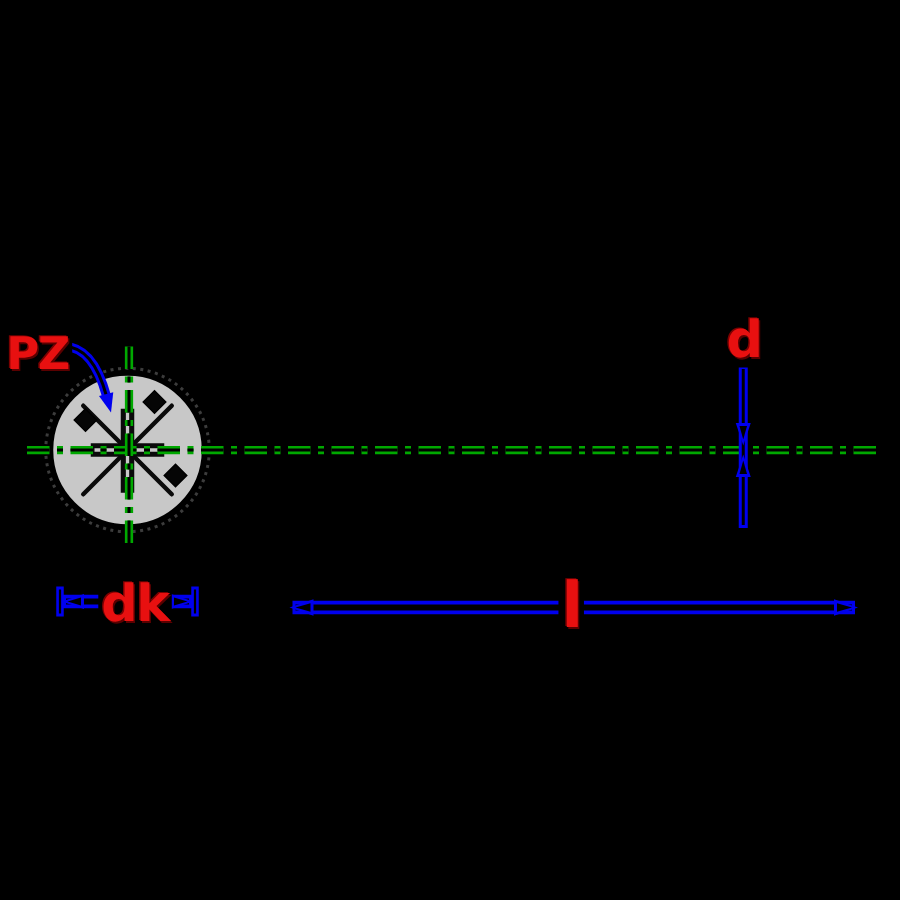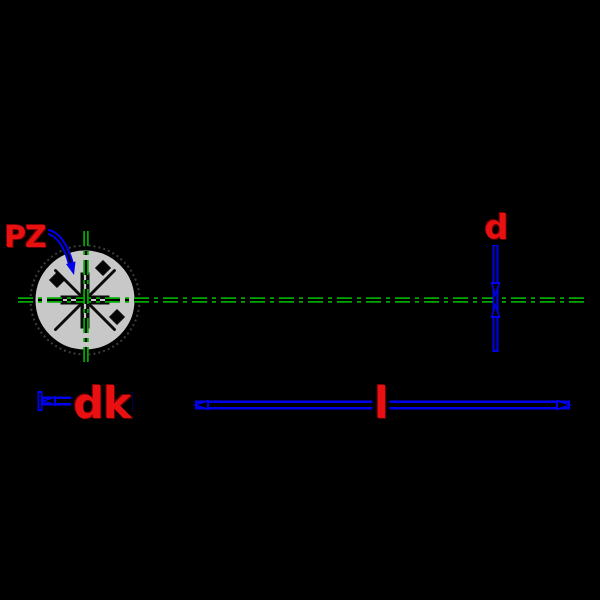--- a/index.html
+++ b/index.html
@@ -18,21 +18,21 @@
   }
   .canvas svg{position:absolute;left:0;top:0;}
   .dim-label{
     position:absolute;transform:translate(-50%,-50%);
     color:var(--label_text);font-weight:bold;line-height:1;
     background:var(--background);padding:1px 2px;text-align:center;
     text-shadow:1px 1px 0 #5a0000, -1px -1px 0 #7a0000;
     letter-spacing:-1px;white-space:nowrap;
   }
   .lbl-pz{left:25px;top:237px;font-size:30px;}
-  .lbl-dk{left:102px;top:403px;font-size:43px;text-align:right;}
+  .lbl-dk{left:90px;top:403px;font-size:34px;text-align:right;}
   .lbl-l{left:381px;top:404px;font-size:42px;}
   .lbl-d{left:496px;top:227px;font-size:34px;}
 
   .cl-outer{stroke:var(--centerline);stroke-width:5.5;fill:none;}
   .cl-inner{stroke:var(--background);stroke-width:2;fill:none;}
   .head-speckle{fill:none;stroke:#3c3c3c;stroke-width:2;}
   .head-fill{fill:var(--head_fill);stroke:#000000;stroke-width:3;}
   .recess-bar{stroke:var(--recess_line);stroke-width:9;fill:none;}
   .recess-bar-core{stroke:var(--head_fill);stroke-width:2.2;fill:none;}
   .recess-diag{stroke:var(--recess_line);stroke-width:3;fill:none;stroke-linecap:round;}

